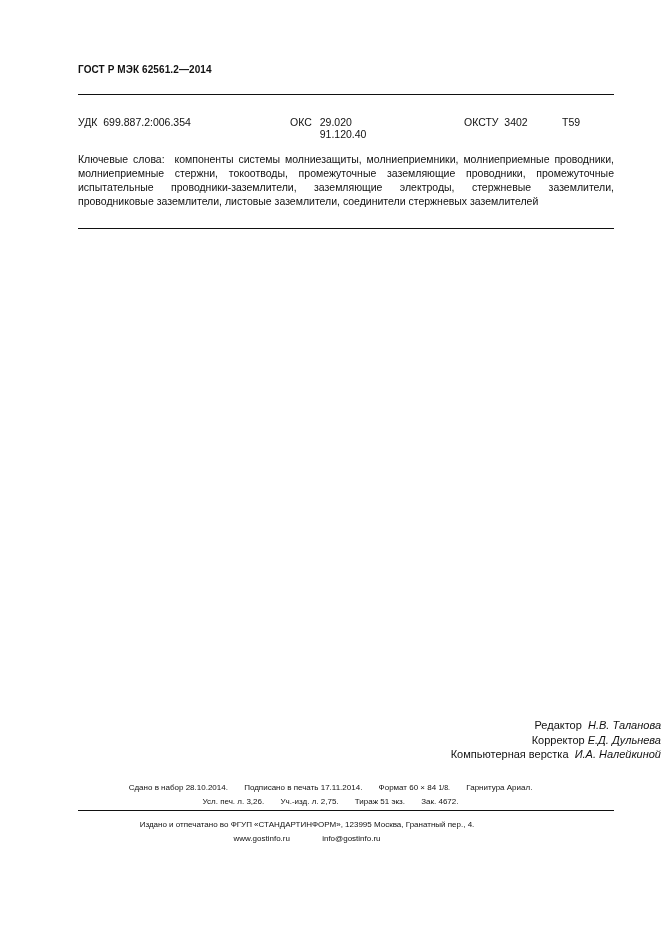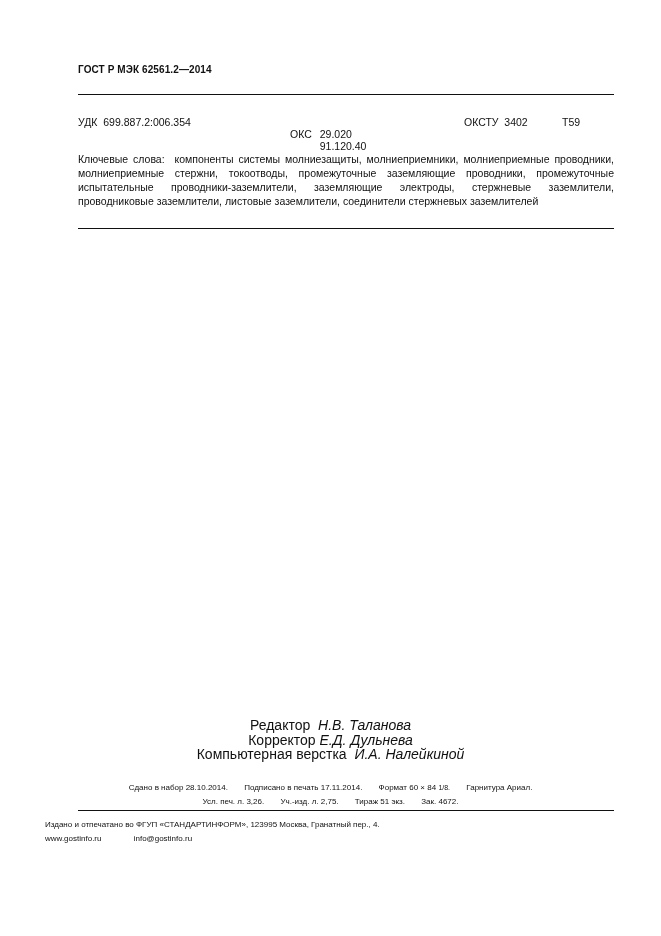--- a/index.html
+++ b/index.html
@@ -2,30 +2,30 @@
 <html><head>
   <meta charset="utf-8">
   <style>
     html, body { margin: 0; padding: 0; background: #ffffff; }
     body { width: 661px; height: 936px; position: relative; font-family: "Liberation Sans", sans-serif; color: #111; overflow: hidden; }
     .abs { position: absolute; }
     .title { left: 78px; top: 64px; font-size: 10px; font-weight: bold; letter-spacing: 0.1px; }
     .rule { left: 78px; width: 536px; height: 1px; background: #111; }
     .meta { top: 116px; font-size: 10.5px; }
     .meta-udk { left: 78px; }
-    .meta-oks { left: 290px; margin-top: 12px; }
+    .meta-oks { left: 290px; }
     .meta-oks .codes { display: inline-block; vertical-align: top; margin-left: 8px; }
     .meta-okstu { left: 464px; text-align: center; }
     .meta-t { left: 562px; }
     .keywords { left: 78px; top: 152px; width: 536px; font-size: 10.5px; line-height: 14px; text-align: justify; }
-    .credits { left: 0; width: 661px; top: 718px; text-align: center; font-size: 14px; line-height: 14.5px; }
+    .credits { left: 0; width: 661px; top: 718px; text-align: right; font-size: 11px; line-height: 14.5px; }
     .credits i { font-style: italic; }
     .pub { left: 0; width: 661px; top: 781px; text-align: center; font-size: 8px; line-height: 13.5px; }
     .pub span.gap { display: inline-block; width: 14px; }
-    .printer { left: 0; width: 614px; top: 818px; text-align: left; font-size: 8px; line-height: 14px; padding-left: 45px; }
+    .printer { left: 0; width: 614px; top: 818px; text-align: center; font-size: 8px; line-height: 14px; }
     .printer span.gap { display: inline-block; width: 30px; }
     .frac { font-size: 7px; }
   </style>
 </head>
 <body>
 
 <div class="abs title">ГОСТ Р МЭК 62561.2—2014</div>
 <div class="abs rule" style="top:94px;"></div>
 
 <div class="abs meta meta-udk">

